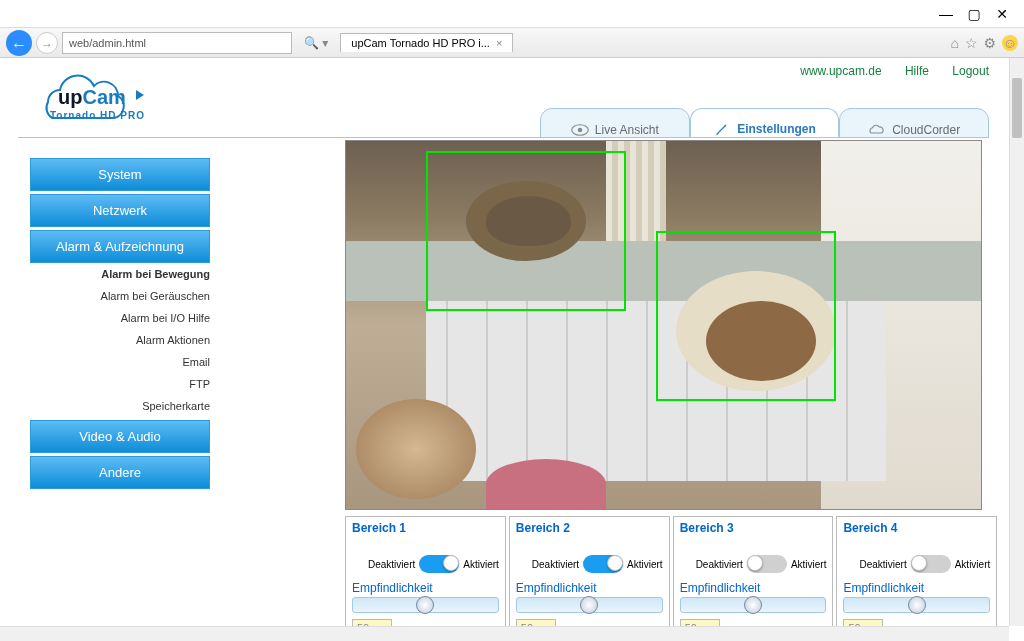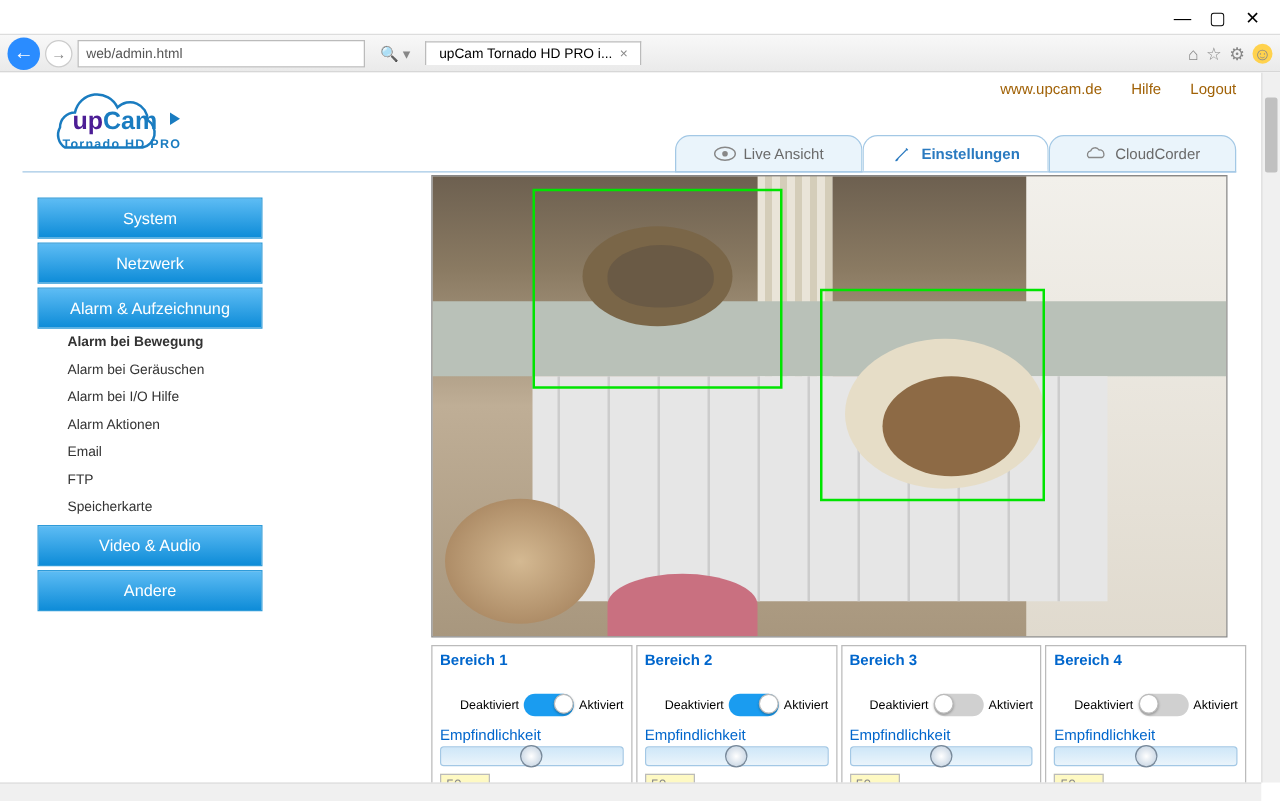--- a/index.html
+++ b/index.html
@@ -21,36 +21,36 @@
   .smiley { width: 16px; height: 16px; border-radius: 50%; background: #ffd24d; display: inline-flex; align-items: center; justify-content: center; font-size: 10px; }
   
   
   .page { position: relative; height: 583px; background: #fff; overflow: hidden; }
   .page-inner { position: absolute; top: 0; left: 0; right: 15px; bottom: 15px; }
   .scrollbar-v { position: absolute; top: 0; right: 0; width: 15px; bottom: 15px; background: #f0f0f0; border-left: 1px solid #ddd; }
   .scrollbar-v .thumb { position: absolute; left: 2px; right: 2px; top: 20px; height: 60px; background: #c0c0c0; border-radius: 2px; }
   .scrollbar-h { position: absolute; bottom: 0; left: 0; right: 15px; height: 15px; background: #f0f0f0; border-top: 1px solid #ddd; }
   
   .toplinks { position: absolute; top: 6px; right: 20px; font-size: 12px; color: #0066cc; }
-  .toplinks a { color: #a16207; text-decoration: none; margin-left: 20px; cursor: pointer; }
+  .toplinks a { color: #15803d; text-decoration: none; margin-left: 20px; cursor: pointer; }
   
   .logo-area { position: absolute; top: 14px; left: 28px; }
   .logo-cloud { display: block; }
   
   .maintabs { position: absolute; top: 50px; left: 540px; right: 20px; display: flex; height: 30px; }
-  .maintab { flex: 1; background: #eaf4fb; border: 1px solid #a3c8e5; border-radius: 12px 12px 0 0; display: flex; align-items: center; justify-content: center; gap: 6px; font-size: 12px; color: #6a6a6a; cursor: pointer; }
+  .maintab { flex: 1; background: #eaf4fb; border: 1px solid #a3c8e5; border-radius: 12px 12px 0 0; display: flex; align-items: flex-end; justify-content: center; gap: 6px; font-size: 12px; color: #6a6a6a; cursor: pointer; }
   .maintab.active { background: #fff; border-bottom: 2px solid #fff; color: #2a7ac0; font-weight: bold; }
   .maintab .ico { width: 18px; height: 14px; }
   .pagebar { position: absolute; top: 79px; left: 18px; right: 20px; height: 1px; border-top: 1px solid #a3c8e5; }
   
   
   .sidebar { position: absolute; top: 100px; left: 30px; width: 180px; }
   .side-sec { margin-bottom: 3px; }
   .side-btn { display: block; text-align: center; color: #fff; font-size: 13px; padding: 8px 0; background: linear-gradient(#5dbcf4,#0e8cd8); border: 1px solid #2e9bd9; cursor: pointer; }
-  .side-sub { background: transparent; }
+  .side-sub { background: transparent; text-align: right; }
   .side-sub-item { display: block; padding: 5px 0 5px 24px; font-size: 11px; color: #333; cursor: pointer; }
   .side-sub-item.active { font-weight: bold; }
   
   
   .main { position: absolute; top: 82px; left: 345px; right: 24px; }
   .video { width: 637px; height: 370px; background: linear-gradient(180deg,#6d6050 0%,#8a7a62 20%,#bfae96 50%,#a8977e 100%); position: relative; border: 1px solid #888; overflow: hidden; }
   .det-box { position: absolute; border: 2px solid #00e400; }
   .det1 { top: 10px; left: 80px; width: 200px; height: 160px; }
   .det2 { top: 90px; left: 310px; width: 180px; height: 170px; }
   
@@ -120,21 +120,21 @@
     <a>Hilfe</a>
     <a>Logout</a>
   </div>
 
   <div class="logo-area">
     <svg class="logo-cloud" width="150" height="52" viewBox="0 0 150 52">
       <path d="M20 30 a12 12 0 0 1 12 -12 a18 18 0 0 1 34 -4 a14 14 0 0 1 24 10 a12 12 0 0 1 -4 22 H24 a12 12 0 0 1 -4 -16 z" fill="none" stroke="#1a7cc0" stroke-width="2"></path>
       <polygon points="108,18 108,28 116,23" fill="#1a7cc0"></polygon>
     </svg>
     <div style="position:absolute;top:14px;left:30px;font-size:20px;">
-      <span style="color:#4c1d95;font-weight:bold;">up</span><span style="color:#1a7cc0;font-weight:bold;">Cam</span>
+      <span style="color:#0f172a;font-weight:bold;">up</span><span style="color:#1a7cc0;font-weight:bold;">Cam</span>
     </div>
     <div style="position:absolute;top:38px;left:22px;font-size:10px;letter-spacing:1px;color:#1a7cc0;font-weight:bold;">Tornado HD PRO</div>
   </div>
 
   <div class="maintabs">
     <div class="maintab">
       <svg class="ico" viewBox="0 0 24 16">
             <ellipse cx="12" cy="8" rx="11" ry="7" fill="none" stroke="#888" stroke-width="1.5"></ellipse>
             <circle cx="12" cy="8" r="3" fill="#888"></circle>
           </svg>

